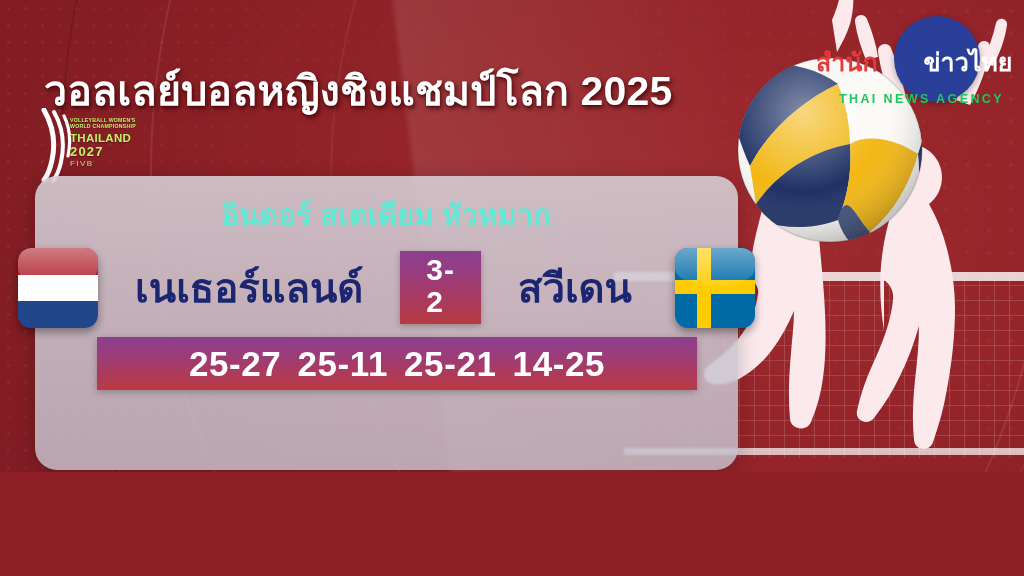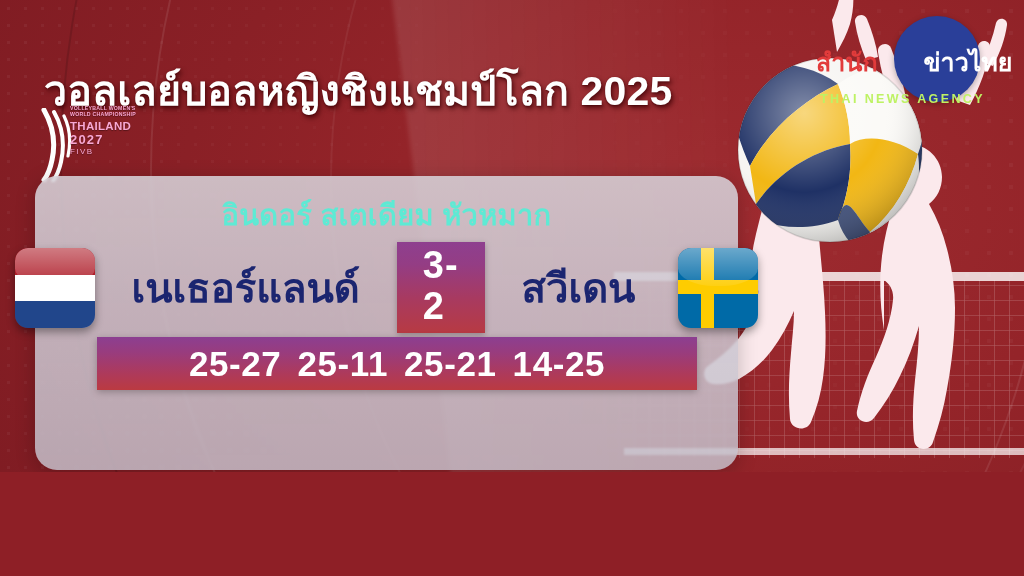--- a/index.html
+++ b/index.html
@@ -84,22 +84,22 @@
     background:linear-gradient(180deg,#ef2222 0%,#dc1414 55%,#c10f0f 100%);
     border-radius:26px;
     color:#fff; font-size:22px; font-weight:bold;
     box-shadow:0 3px 7px rgba(60,0,0,.5), inset 0 1px 0 rgba(255,255,255,.35);
   }
 
   
   .fivb { position:absolute; left:38px; top:106px; width:108px; height:78px; }
   .fivb .lines { position:absolute; left:0; top:2px; }
   .fivb .txt {
-    position:absolute; left:32px; top:0;
-    color:#f9a8d4; line-height:1.12;
+    position:absolute; left:32px; top:12px;
+    color:#bef264; line-height:1.12;
     text-shadow:0 1px 1px rgba(0,0,0,.35);
   }
   .fivb .t1 { font-size:5.2px; font-weight:bold; letter-spacing:.25px; }
   .fivb .t2 { font-size:5.2px; font-weight:bold; letter-spacing:.25px; }
   .fivb .t3 { font-size:11.5px; font-weight:bold; letter-spacing:.3px; margin-top:2px; }
   .fivb .t4 { font-size:13px; font-weight:bold; letter-spacing:1.2px; }
   .fivb .t5 { font-size:8px; font-weight:normal; letter-spacing:1.4px; margin-top:1px; }
 
   
   .tna { position:absolute; right:16px; top:10px; width:190px; height:104px; }
@@ -109,22 +109,22 @@
     box-shadow:0 2px 6px rgba(0,0,0,.3);
   }
   .tna-th {
     position:absolute; right:8px; top:32px; width:184px;
     text-align:center; font-size:25px; font-weight:bold;
     color:#e23b3b; white-space:nowrap;
   }
   .tna-th .w2 { color:#ffffff;margin-left:46px; }
   .tna-en {
     position:absolute; right:4px; top:82px; width:184px;
-    text-align:left; font-size:12.5px; font-weight:bold;
-    color:#bef264; letter-spacing:2.4px;
+    text-align:right; font-size:12.5px; font-weight:bold;
+    color:#22c55e; letter-spacing:2.4px;
   }
 
   
   .match-row {
     position:absolute; left:35px; top:240px; width:703px; height:95px;
     display:flex; align-items:center; justify-content:center;gap:21px;
   }
   .flag {
     width:80px; height:80px; border-radius:13px;
     box-shadow:0 4px 9px rgba(0,0,0,.38);
@@ -148,21 +148,21 @@
   .team-name {
     font-size:40px; font-weight:bold; color:#1b2570;
     white-space:nowrap; padding:0 6px;
   }
   .team-left  { margin-left:10px; }
   .team-right { margin-right:16px; }
   .score-box {
     margin:0 10px;
     padding:3px 26px 7px;
     background:linear-gradient(180deg,#8e3f8f 0%,#943d84 25%,#a83a60 62%,#b73a43 100%);
-    color:#ffffff; font-size:38px; font-weight:bold;
+    color:#ffffff; font-size:30px; font-weight:bold;
     letter-spacing:1px; line-height:1.06;
     box-shadow:0 2px 6px rgba(0,0,0,.26);
   }
 
   
   .sets {
     position:absolute; left:97px; top:337px; width:600px; height:53px;
     background:linear-gradient(180deg,#8c3f91 0%,#993c7d 30%,#ad3a5c 68%,#bb3a41 100%);
     color:#ffffff; font-size:35px; font-weight:bold;
     display:flex; align-items:center; justify-content:center;

